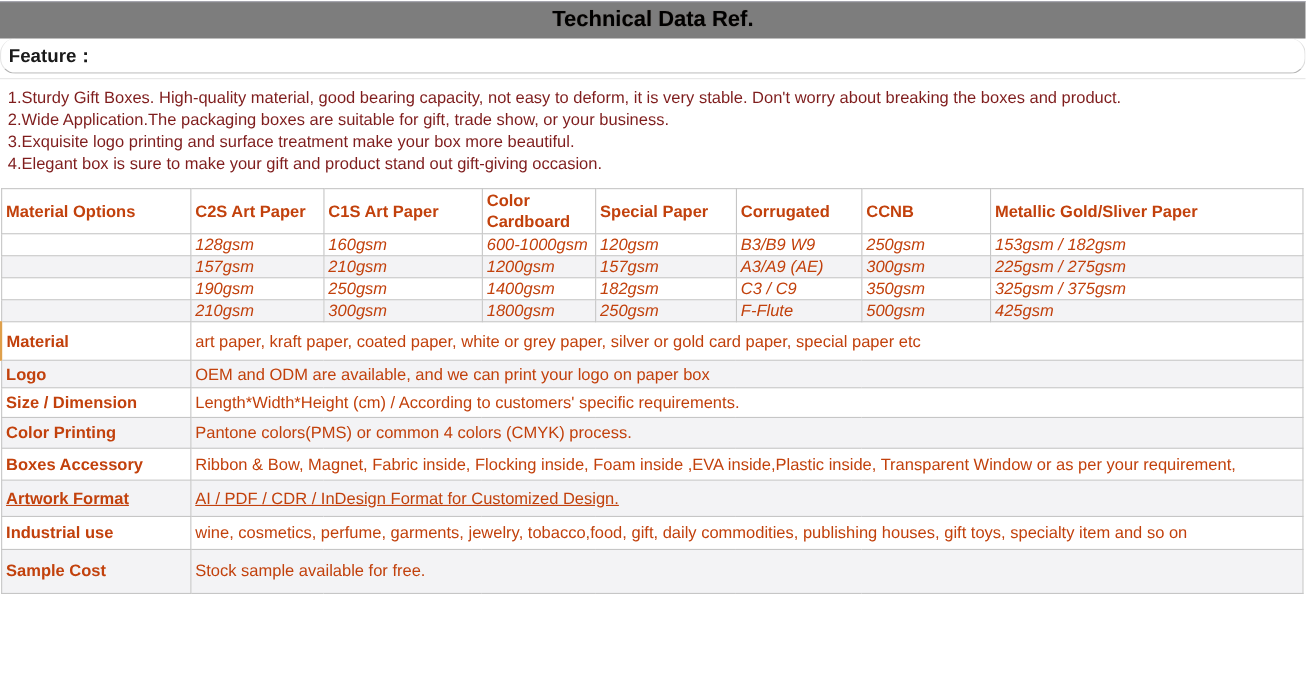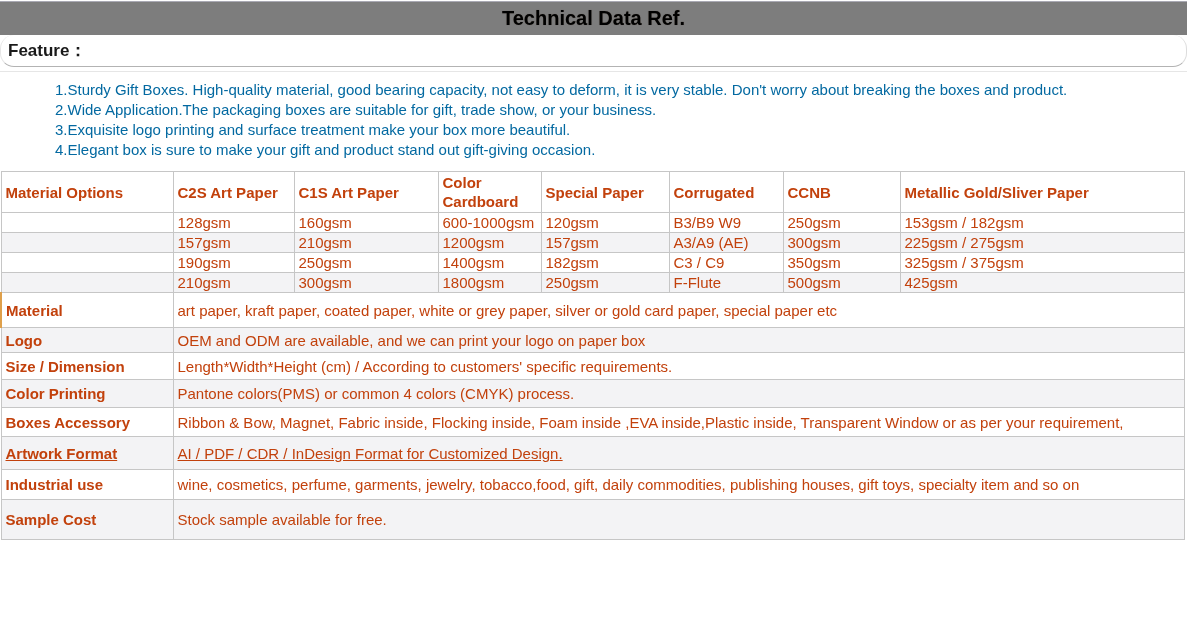--- a/index.html
+++ b/index.html
@@ -45,22 +45,21 @@
     height: 0;
     border-bottom: 1px solid #e6e6e6;
     margin-top: 4px;
   }
 
   
   .feature-list {
     padding: 8px 7px 11px 7px;
     font-size: 15px;
     line-height: 20px;
-    color: #0369a1;
-    margin-left: 48px;
+    color: #7f1d1d;
   }
 
   
   table.spec {
     border-collapse: collapse;
     width: 1183px;
     table-layout: fixed;
     font-size: 15px;
     color: #c2410c;
   }
@@ -71,21 +70,21 @@
     overflow: hidden;
     text-align: left;
   }
   table.spec thead th {
     font-weight: bold;
     height: 41px;
     background: #ffffff;
     line-height: 19px;
   }
   tbody tr:nth-child(even) td { background: #f3f3f5; }
-  tbody tr.gsm-row td { height: 19px; line-height: 17px; }
+  tbody tr.gsm-row td { height: 19px; line-height: 17px; font-style: italic; }
 
   tbody tr.detail-row td.lbl { font-weight: bold; }
   tbody tr.detail-row td.val { line-height: 19px; }
 
   tr.rw-material  td { height: 35px; }
   tr.rw-material  td.lbl { border-left: 2px solid #dfa04b; }
   tr.rw-logo      td { height: 25px; }
   tr.rw-size      td { height: 27px; }
   tr.rw-color     td { height: 28px; }
   tr.rw-boxes     td { height: 29px; margin-top: 17px; }

